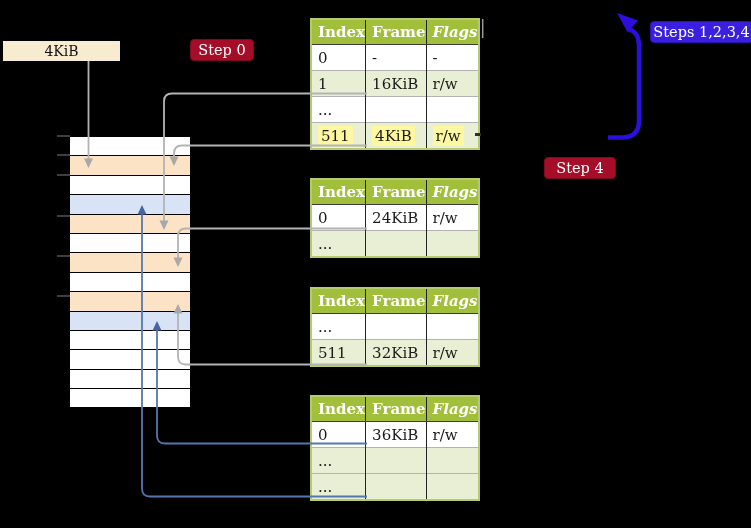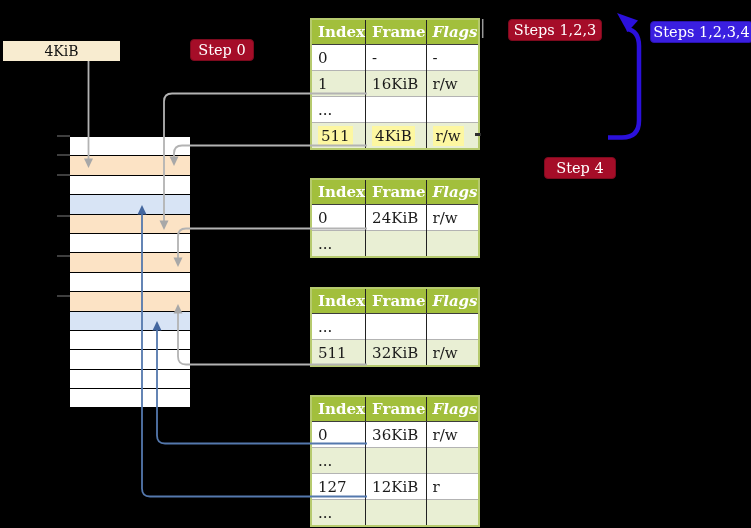--- a/index.html
+++ b/index.html
@@ -184,35 +184,29 @@
       <tr>
         <td>0</td>
         <td>36KiB</td>
         <td>r/w</td>
       </tr>
       <tr class="alt">
         <td>...</td>
         <td></td>
         <td></td>
       </tr>
-      <tr>
-        <td>127</td>
-        <td>12KiB</td>
-        <td>r</td>
-      </tr>
       <tr class="alt">
         <td>...</td>
         <td></td>
         <td></td>
       </tr>
     </tbody>
   </table>
 
   <div id="badge-step0" class="badge badge-red">Step 0</div>
-  <div id="badge-steps123" class="badge badge-red">Steps 1,2,3</div>
   <div id="badge-steps1234" class="badge badge-blue">Steps 1,2,3,4</div>
   <div id="badge-step4" class="badge badge-red">Step 4</div>
 
   <svg class="overlay" width="751" height="528">
 
     <path fill="none" stroke-width="1.8" d="M 88.5 61 L 88.5 159" stroke="#b3b3b3"></path>
     <polygon points="88.5,168 84,158.5 93,158.5" fill="#a8a8a8"></polygon>
 
     <path fill="none" stroke-width="1.8" d="M 367 93.5 L 172 93.5 Q 164 93.5 164 101.5 L 164 221" stroke="#b3b3b3"></path>
     <polygon points="164,230 159.5,220.5 168.5,220.5" fill="#a8a8a8"></polygon>

